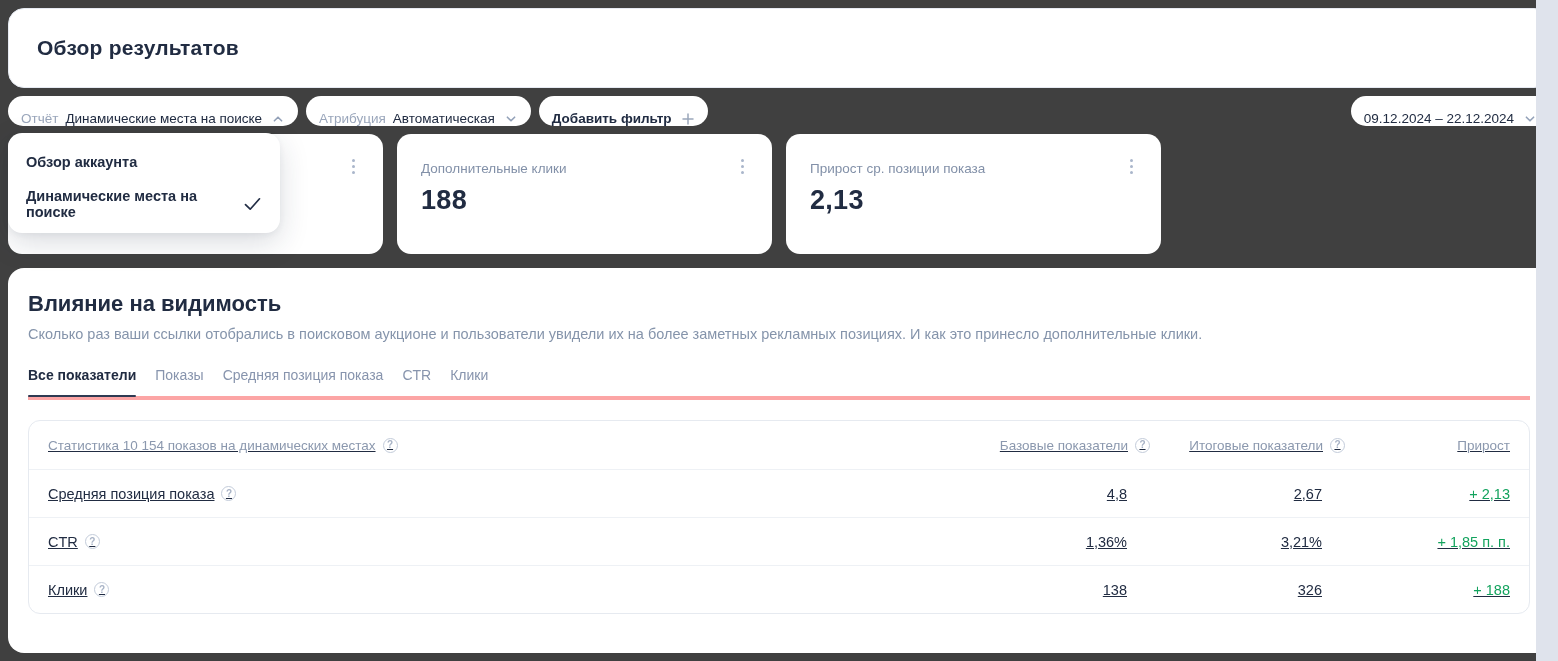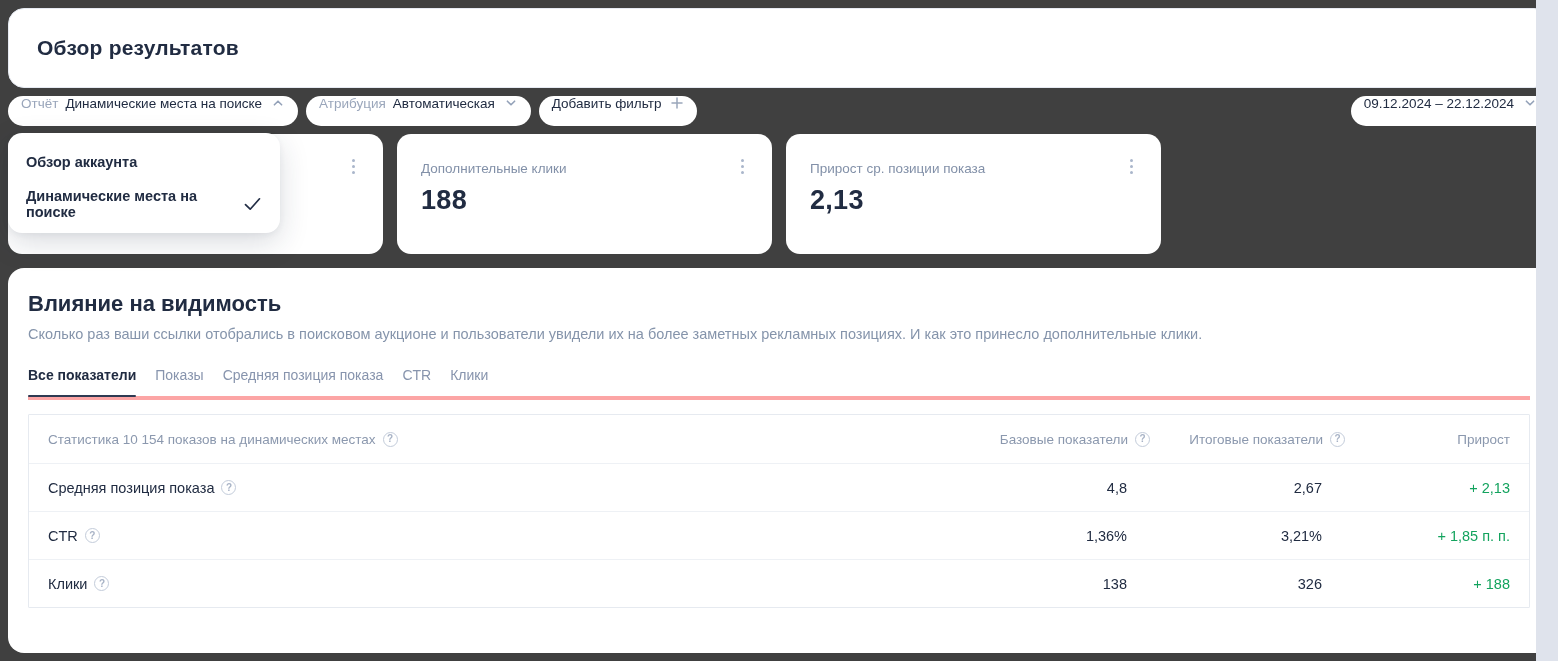--- a/index.html
+++ b/index.html
@@ -18,26 +18,26 @@
   }
   .page-title { font-size:21px; font-weight:700; letter-spacing:.2px; color:#212c42; }
 
   
   .filter-row {
     position:absolute; left:8px; top:96px; width:1542px; height:30px;
     display:flex; align-items:center; gap:8px;
   }
   .pill {
     height:30px; border-radius:15px; background:#fff;
-    display:inline-flex; align-items:flex-start; gap:7px; padding:0 13px;
+    display:inline-flex; align-items:flex-end; gap:7px; padding:0 13px;
     font-size:13.5px; cursor:pointer; white-space:nowrap;
   }
   .pill .plabel { color:#9aa6bb; }
   .pill .pvalue { color:#212c42; font-weight:500; }
-  .pill .ptext  { color:#212c42; font-weight:400; }
+  .pill .ptext  { color:#212c42; font-weight:700; }
   .date-pill { margin-left:auto; font-weight:500; }
   .chev { display:inline-flex; margin-left:2px; }
 
   
   .cards-row {
     position:absolute; left:8px; top:134px; width:1542px;
     display:grid; grid-template-columns:repeat(4,1fr); gap:14px;
   }
   .scard {
     position:relative; height:120px; background:#fff; border-radius:14px;
@@ -76,21 +76,21 @@
     position:relative; padding-bottom:13px; font-size:14px; color:#8794ad;
     cursor:pointer; background:none; border:none; font-family:inherit;
   }
   .tab.active { color:#212c42; font-weight:700; }
   .tab.active::after {
     content:""; position:absolute; left:0; right:0; bottom:-1px;
     height:2.5px; border-radius:2px; background:#2e3a52;
   }
 
   
-  .stat-table { margin-top:14px; border:1px solid #e6eaf0; border-radius:1px; overflow:hidden; }
+  .stat-table { margin-top:20px; border:1px solid #e6eaf0; border-radius:12px; overflow:hidden;text-decoration:underline; }
   .trow {
     display:grid; grid-template-columns:1fr 200px 195px 165px;
     align-items:center; height:48px; padding:0 19px;
   }
   .trow + .trow { border-top:1px solid #eef1f5; }
   .thead { font-size:13.5px; color:#8b98ae; }
   .cell-label { display:flex; align-items:center; font-size:14.5px; color:#212c42; }
   .thead .cell-label { font-size:13.5px; color:#8b98ae; }
   .num { text-align:right; font-size:14.5px; color:#212c42; }
   .num.pad { padding-right:23px; }

